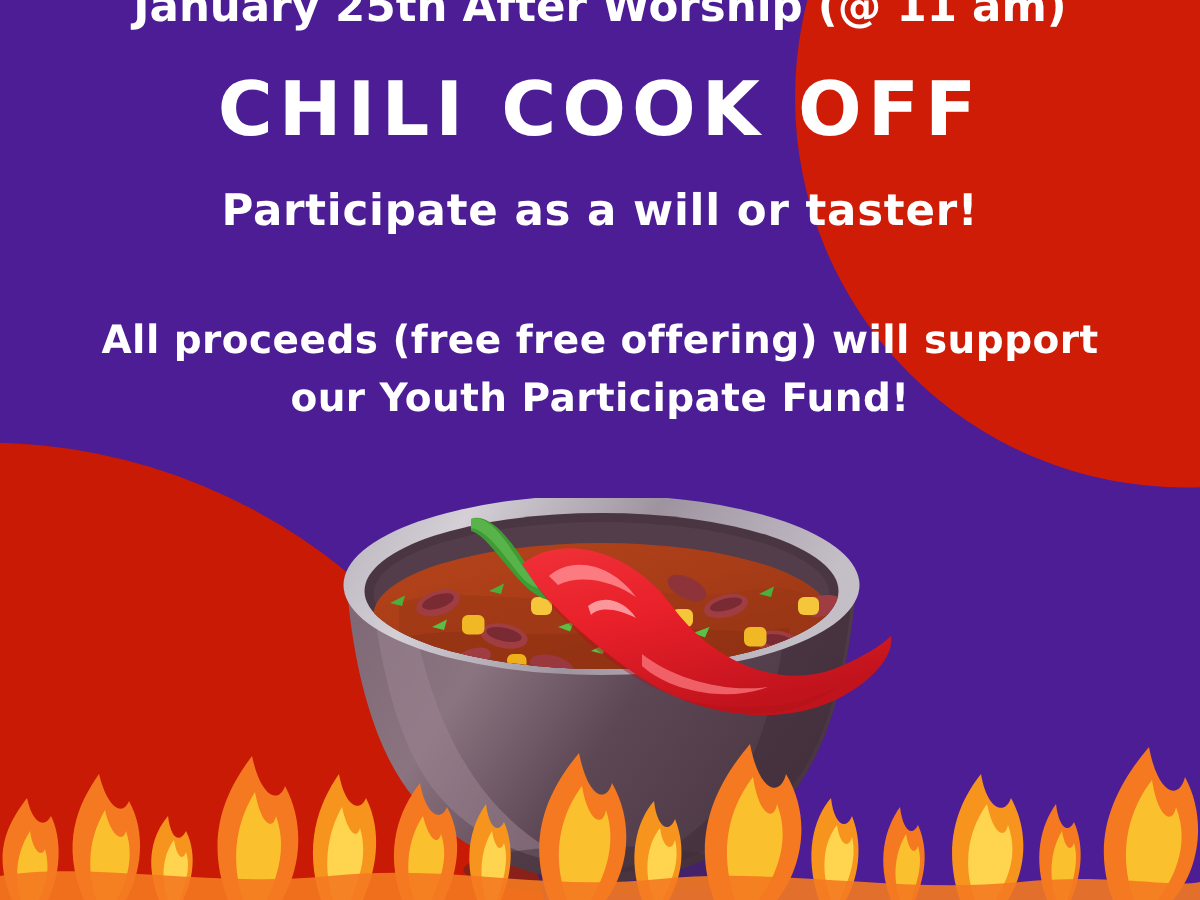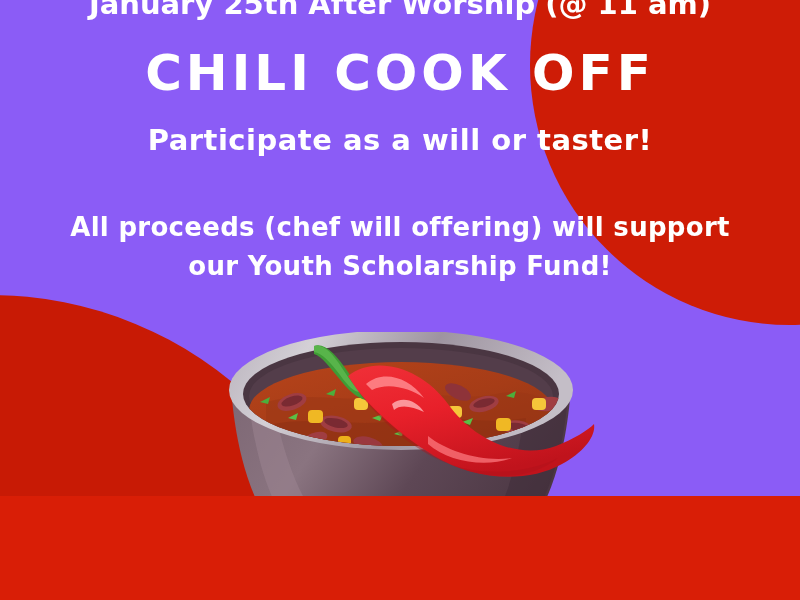--- a/index.html
+++ b/index.html
@@ -3,22 +3,22 @@
 <meta charset="utf-8">
 <style>
   html,body{margin:0;padding:0;}
   body{
     width:800px;height:600px;overflow:hidden;
     background:#D91E06;
     font-family:"DejaVu Sans",sans-serif;
     position:relative;
   }
   #poster{
-    position:absolute;inset:0;width:800px;height:496px;overflow:hidden;
-    background:#8b5cf6;
+    position:absolute;inset:0;width:800px;height:600px;overflow:hidden;
+    background:#4c1d95;
   }
   
   .blob{position:absolute;border-radius:50%;pointer-events:none;}
   #blob-left{
     width:760px;height:760px;left:-390px;top:295px;
     background:#C81A05;
   }
   #blob-right{
     width:520px;height:520px;left:530px;top:-195px;
     background:#CE1C06;
@@ -267,18 +267,18 @@
                  C520 138 600 156 680 148 C740 142 780 152 800 148 L800 160 L0 160 Z" fill="#F47920" opacity="0.9"></path>
       </g>
     </svg>
   </div>
 
   <div id="textblock">
     <div class="hand" id="line-date">January 25th After Worship (@ 11 am)</div>
     <div class="hand" id="line-title">CHILI COOK OFF</div>
     <div class="hand" id="line-sub">Participate as a will or taster!</div>
     <div class="hand" id="line-body">
-      <span>All proceeds (chef will offering) will support</span>
-      <span>our Youth Scholarship Fund!</span>
+      <span>All proceeds (free free offering) will support</span>
+      <span>our Youth Participate Fund!</span>
     </div>
   </div>
 
 </div>
 
 </body></html>

